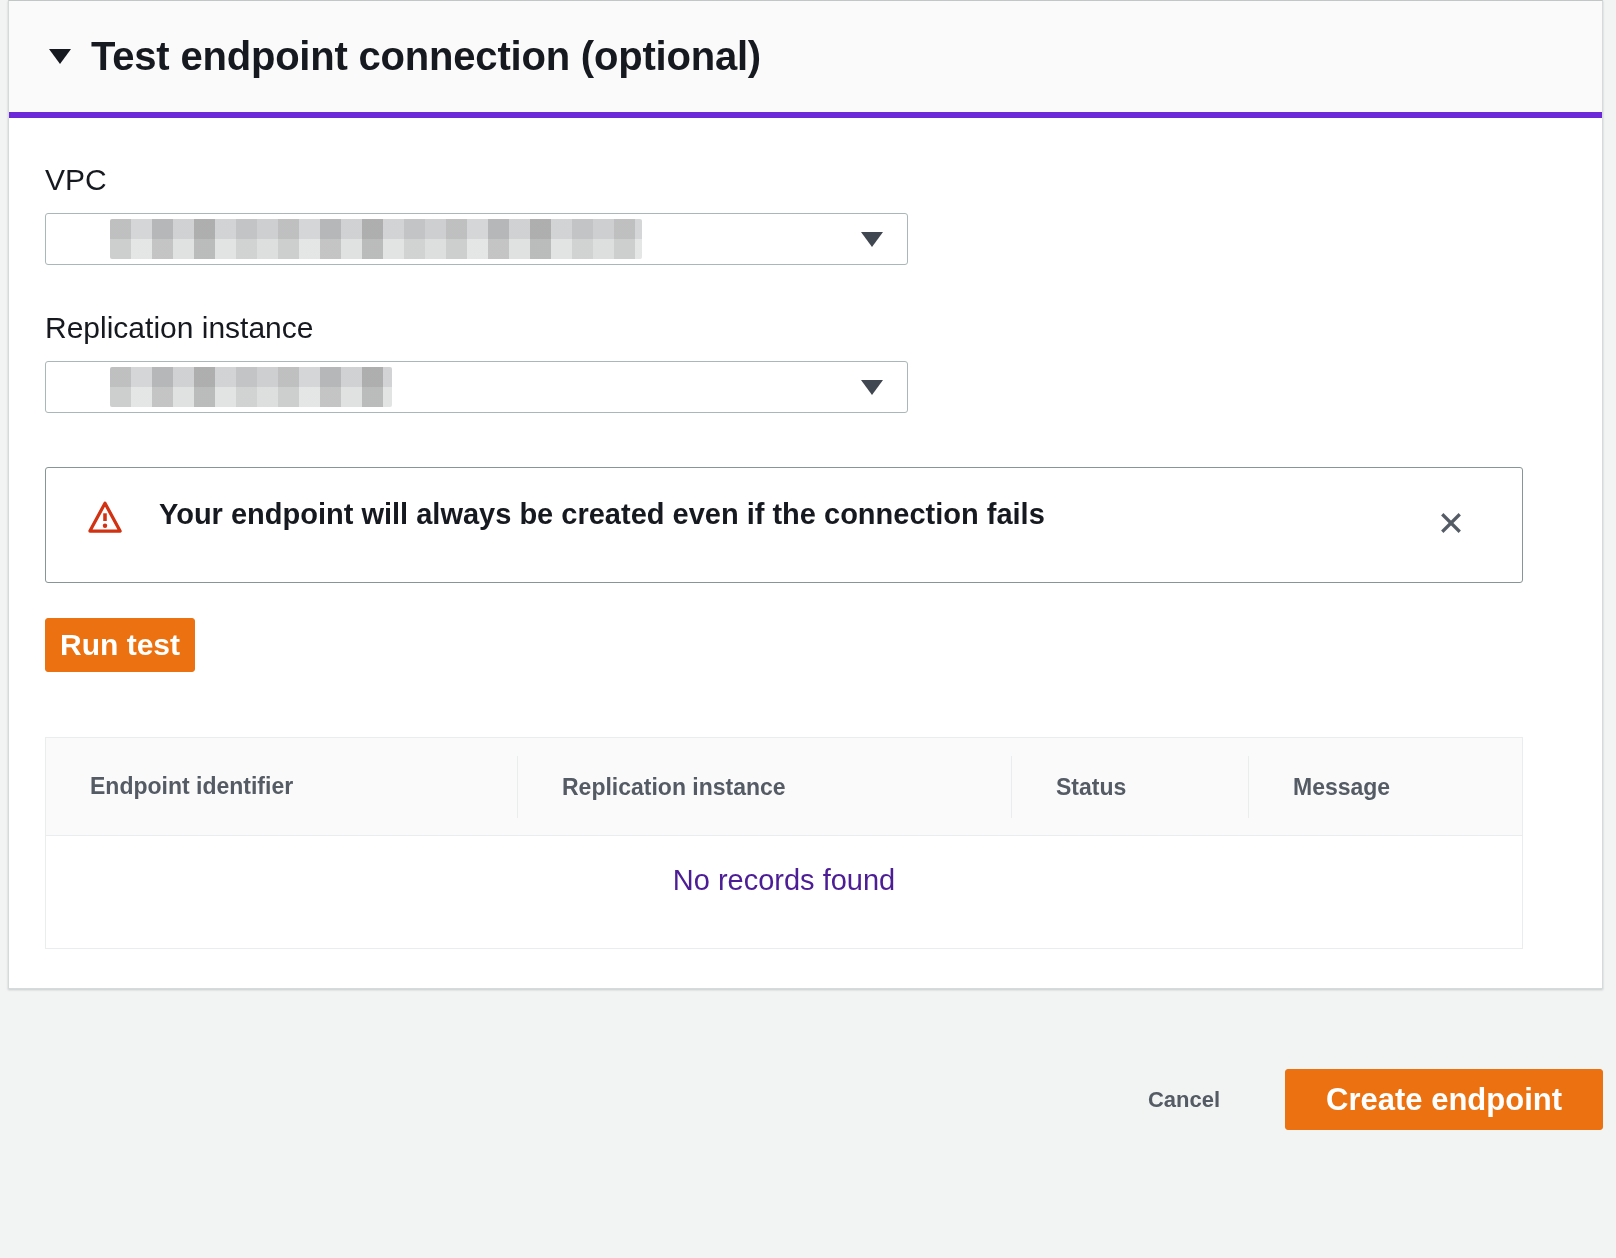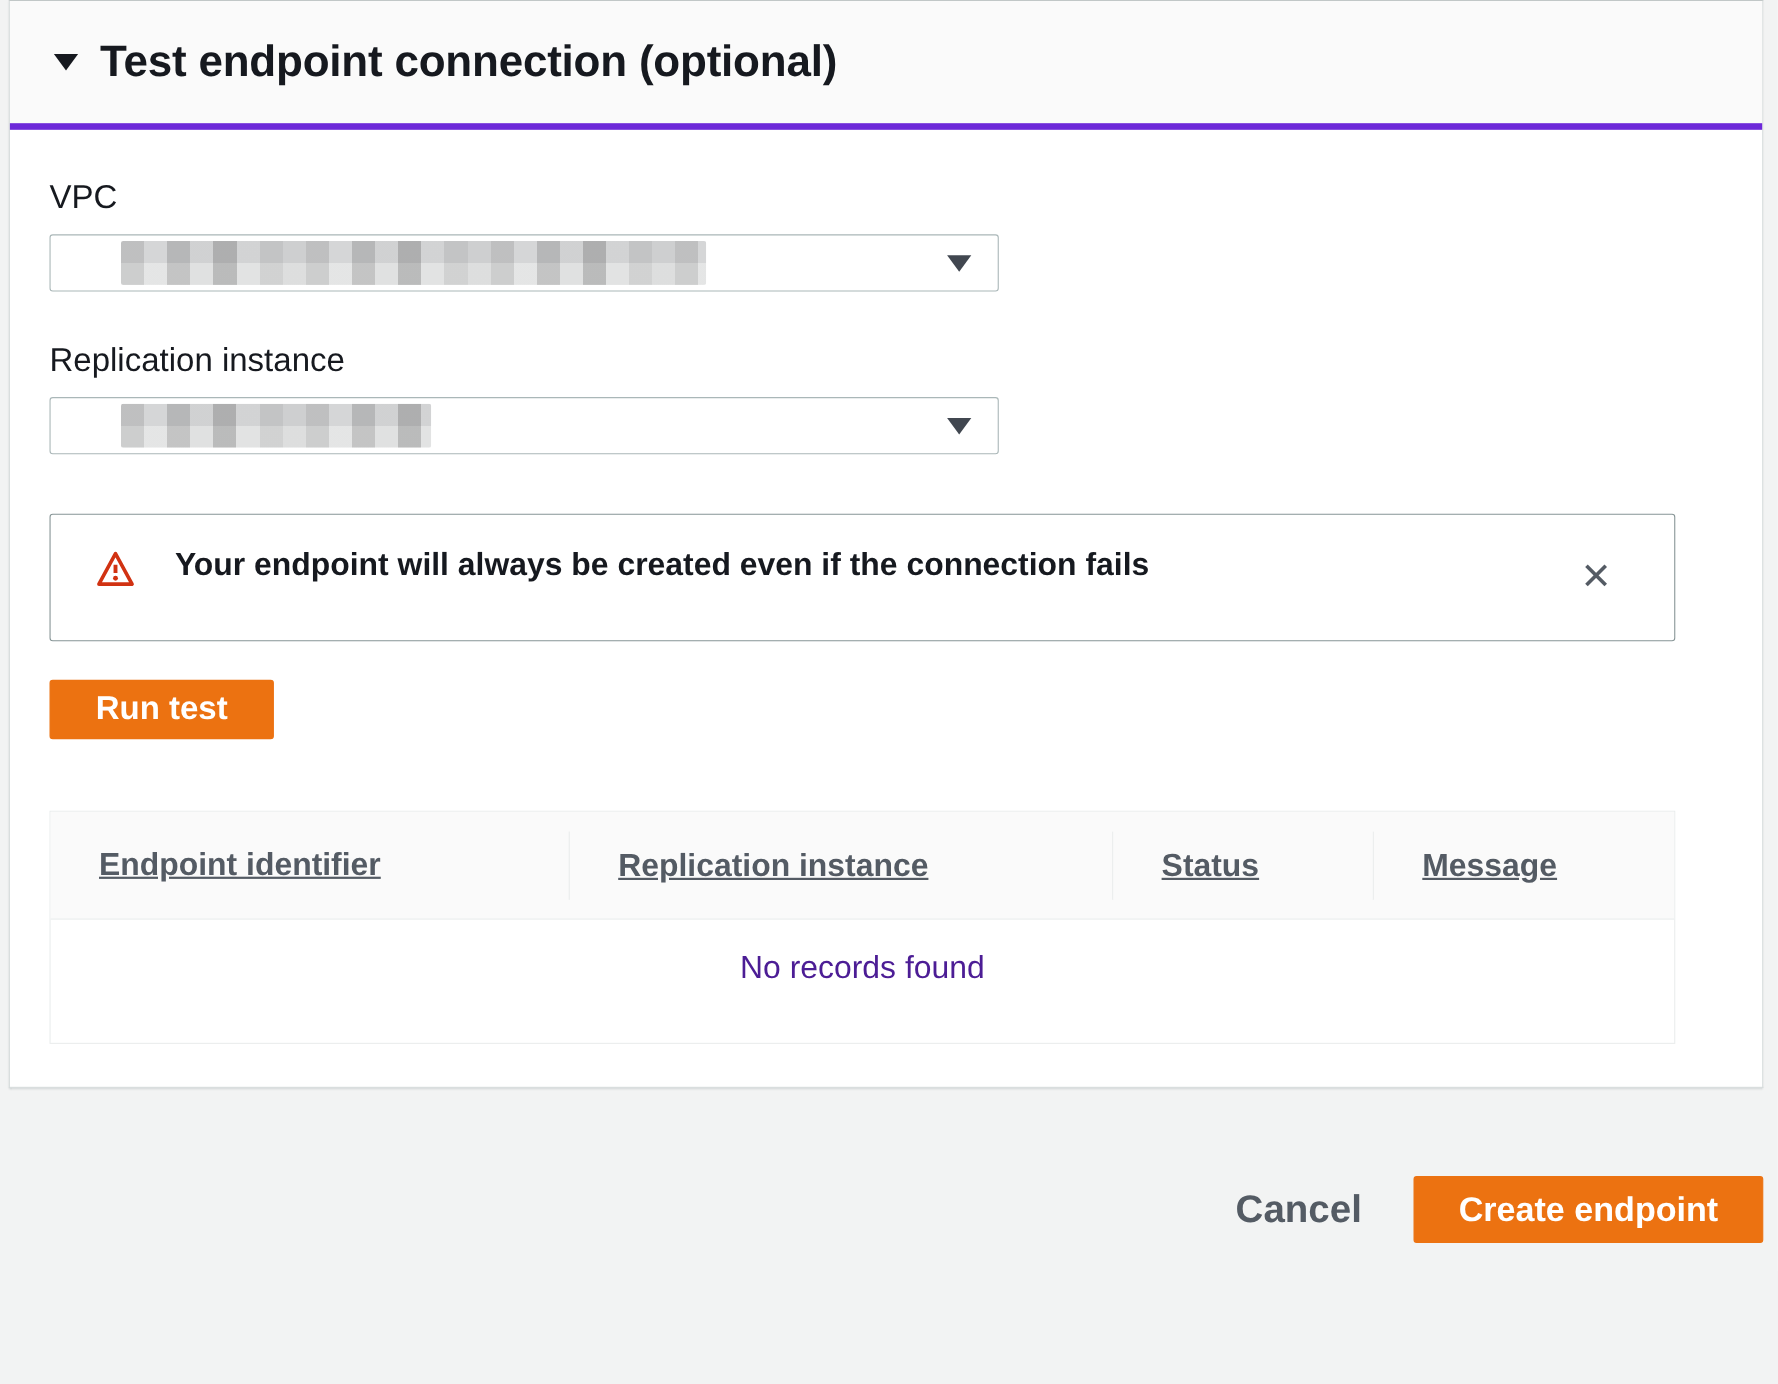--- a/index.html
+++ b/index.html
@@ -130,44 +130,43 @@
     background: #ec7211;
     border: 1px solid #ec7211;
     border-radius: 3px;
     color: #ffffff;
     font-family: inherit;
     font-weight: bold;
     cursor: pointer;
   }
   .run-test {
     height: 54px;
-    padding: 0 41px;
+    padding: 0 14px;
     font-size: 30px;
     margin-bottom: 65px;
   }
 
   
   .results-table {
     width: 1478px;
     border: 1px solid #eaeded;
     background: #ffffff;
   }
   .thead {
     display: flex;
     height: 98px;
     background: #fafafa;
     border-bottom: 1px solid #eaeded;
     align-items: center;
   }
   .th {
-    font-size: 29px;
+    font-size: 23px;
     font-weight: bold;
     color: #545b64;
     padding-left: 44px;
-    text-decoration: underline;
   }
   .th + .th { border-left: 1px solid #eaeded; height: 62px; line-height: 62px; }
   .th.c1 { width: 471px; }
   .th.c2 { width: 494px; }
   .th.c3 { width: 237px; }
   .th.c4 { width: 274px; }
   .tbody {
     height: 112px;
     display: flex;
     align-items: center;
@@ -183,25 +182,25 @@
   .footer {
     display: flex;
     justify-content: flex-end;
     align-items: center;
     margin: 80px 13px 0 0;
   }
   .btn-link {
     background: none;
     border: none;
     font-family: inherit;
-    font-size: 35px;
+    font-size: 22px;
     font-weight: bold;
     color: #545b64;
     cursor: pointer;
-    margin-right: 47px;
+    margin-right: 65px;
   }
   .create-endpoint {
     height: 61px;
     padding: 0 40px;
     font-size: 31px;
   }
 </style>
 </head>
 <body>
 

